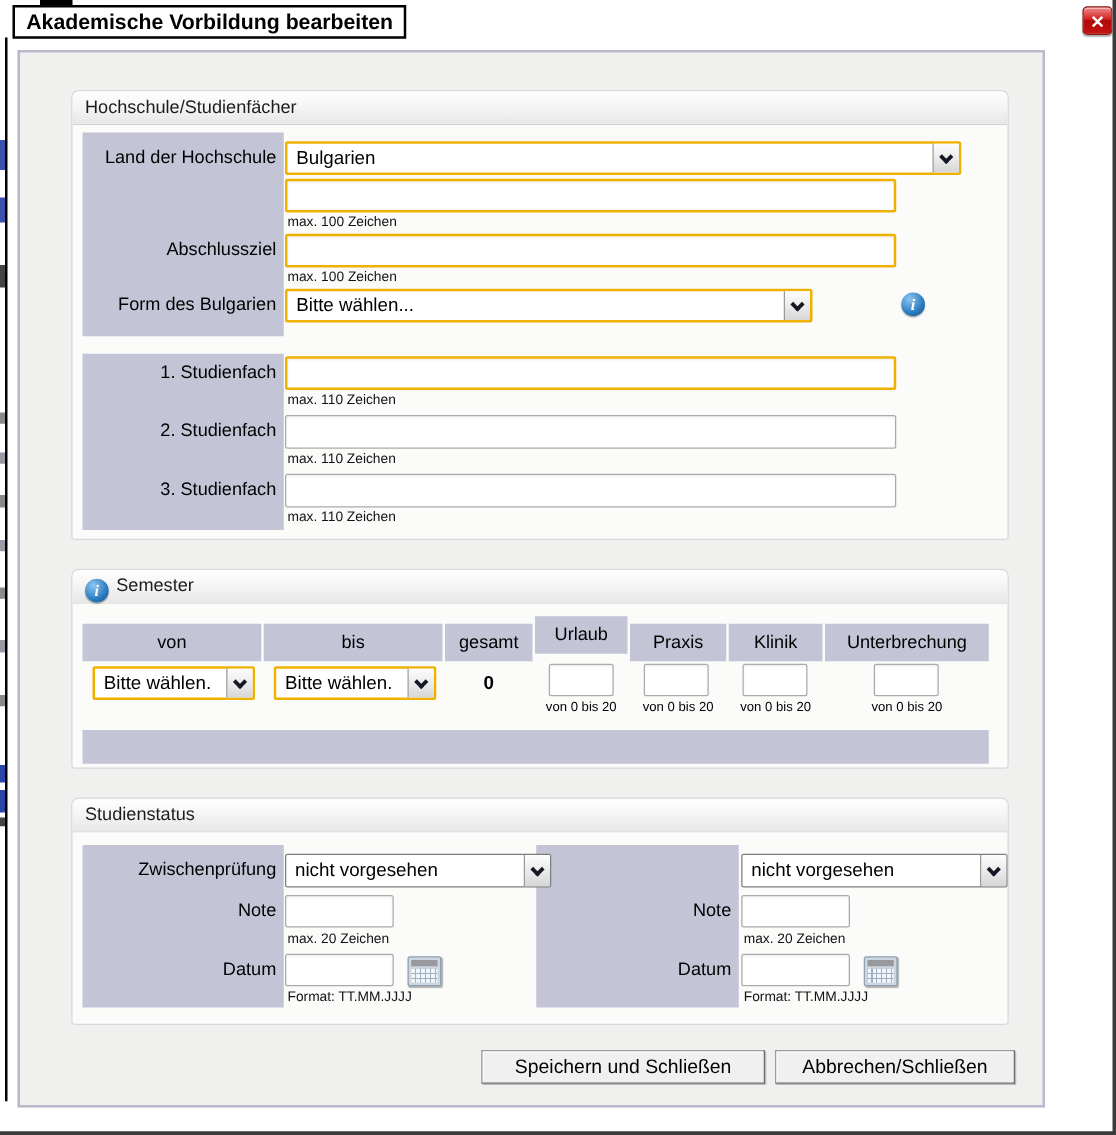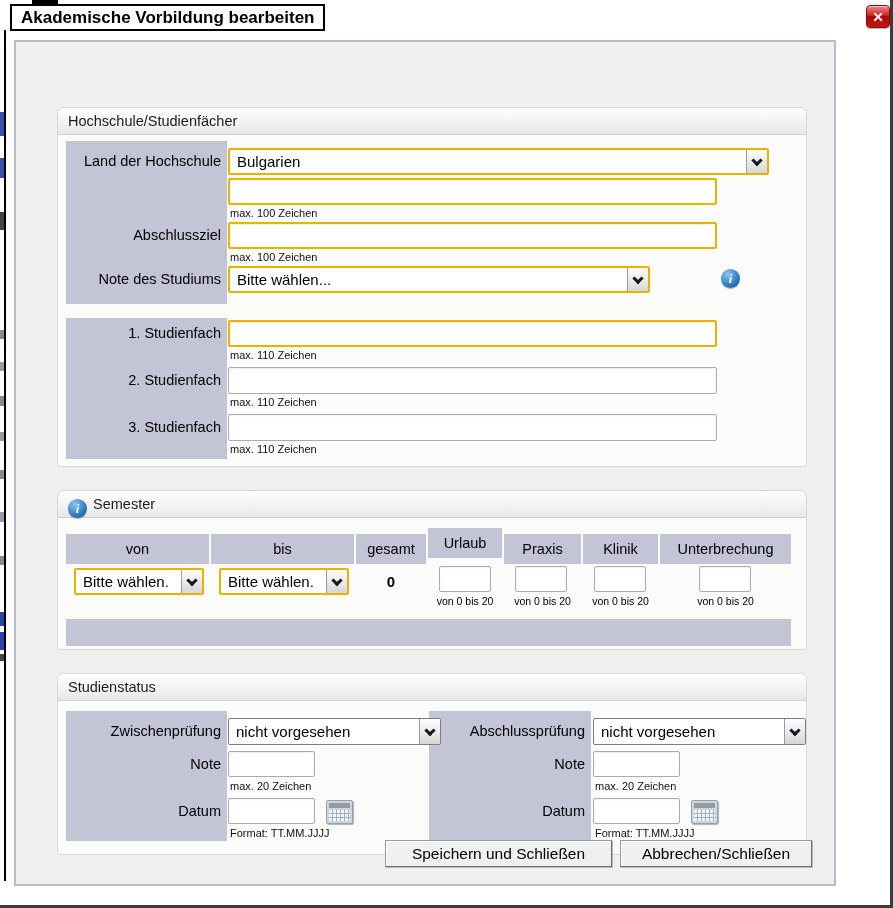--- a/index.html
+++ b/index.html
@@ -24,21 +24,21 @@
                background:linear-gradient(#ef8b8b 0%, #d42020 45%, #ae0808 50%, #c51414 100%);
                border:1px solid #870c0c; border-radius:4px; color:#fff; font-weight:bold;
                font-size:14px; line-height:20px; text-align:center; cursor:pointer;
                box-shadow:inset 0 1px 0 rgba(255,255,255,.55), 0 1px 1px rgba(0,0,0,.3); }
 
   
   .dialog { position:absolute; left:14px; top:40px; width:822px; height:846px;
             background:var(--dialog_bg,#F0F0EE); border:2px solid var(--dialog_border,#B9B9CE); }
 
   .box { position:absolute; left:41px; width:750px; background:var(--section_bg,#FBFBFA);
-         border:1px solid #D8D8DB; border-radius:6px 6px 3px 3px;margin-top:35px; }
+         border:1px solid #D8D8DB; border-radius:6px 6px 3px 3px; }
   .box-header { height:27px; line-height:27px; padding-left:10px; font-size:14.5px; color:#1c1c1c;
                 background:linear-gradient(#ffffff, #f3f3f3 55%, #e7e7e7);
                 border-bottom:1px solid #D2D2D5; border-radius:6px 6px 0 0; white-space:nowrap; }
   .box-header .info { vertical-align:-4px; margin-right:6px; }
 
   .label-block { position:absolute; background:var(--label_bg,#C4C4D7); }
   .flabel { position:absolute; font-size:14.5px; text-align:right; white-space:nowrap; }
 
   
   .txt { position:absolute; height:27px; background:#fff; border:1px solid #ABABAB; border-radius:2px;
@@ -133,21 +133,21 @@
           </span>
       </div>
 
       <input class="txt req" style="left: 170px; top: 70px; width: 489px;">
       <div class="hint" style="left:172px;top:99px">max. 100 Zeichen</div>
 
       <div class="flabel" style="left:8px;top:114px;width:155px;line-height:27px">Abschlussziel</div>
       <input class="txt req" style="left: 170px; top: 114px; width: 489px;">
       <div class="hint" style="left:172px;top:143px">max. 100 Zeichen</div>
 
-      <div class="flabel" style="left:8px;top:158px;width:155px;line-height:27px">Note des Studiums</div>
+      <div class="flabel" style="left:8px;top:158px;width:155px;line-height:27px">Form des Bulgarien</div>
       <div class="select req" style="left:170px;top:158px;width:422px">
         <span class="sel-text">Bitte wählen...</span>
         <span class="sel-arrow">
             <i class="chev"></i>
           </span>
       </div>
       <span class="info" style="position:absolute;left:663px;top:161px">i</span>
 
       <div class="flabel" style="left:8px;top:212px;width:155px;line-height:27px">1. Studienfach</div>
       <input class="txt req" style="left: 170px; top: 212px; width: 489px;">
@@ -220,21 +220,20 @@
       <div class="flabel" style="left:8px;top:77px;width:155px;line-height:27px">Note</div>
       <input class="txt" style="left: 170px; top: 77px; width: 87px; height: 26px;">
       <div class="hint" style="left:172px;top:106px">max. 20 Zeichen</div>
       <div class="flabel" style="left:8px;top:124px;width:155px;line-height:27px">Datum</div>
       <input class="txt" style="left: 170px; top: 124px; width: 87px; height: 26px;">
       <button class="cal-btn" style="left:268px;top:126px">
         <span class="cal"></span>
       </button>
       <div class="hint" style="left:172px;top:153px">Format: TT.MM.JJJJ</div>
 
-      <div class="flabel" style="left:371px;top:44px;width:156px;line-height:27px">Abschlussprüfung</div>
       <div class="select" style="left:535px;top:44px;width:213px">
         <span class="sel-text">nicht vorgesehen</span>
         <span class="sel-arrow">
             <i class="chev"></i>
           </span>
       </div>
       <div class="flabel" style="left:371px;top:77px;width:156px;line-height:27px">Note</div>
       <input class="txt" style="left: 535px; top: 77px; width: 87px; height: 26px;">
       <div class="hint" style="left:537px;top:106px">max. 20 Zeichen</div>
       <div class="flabel" style="left:371px;top:124px;width:156px;line-height:27px">Datum</div>

